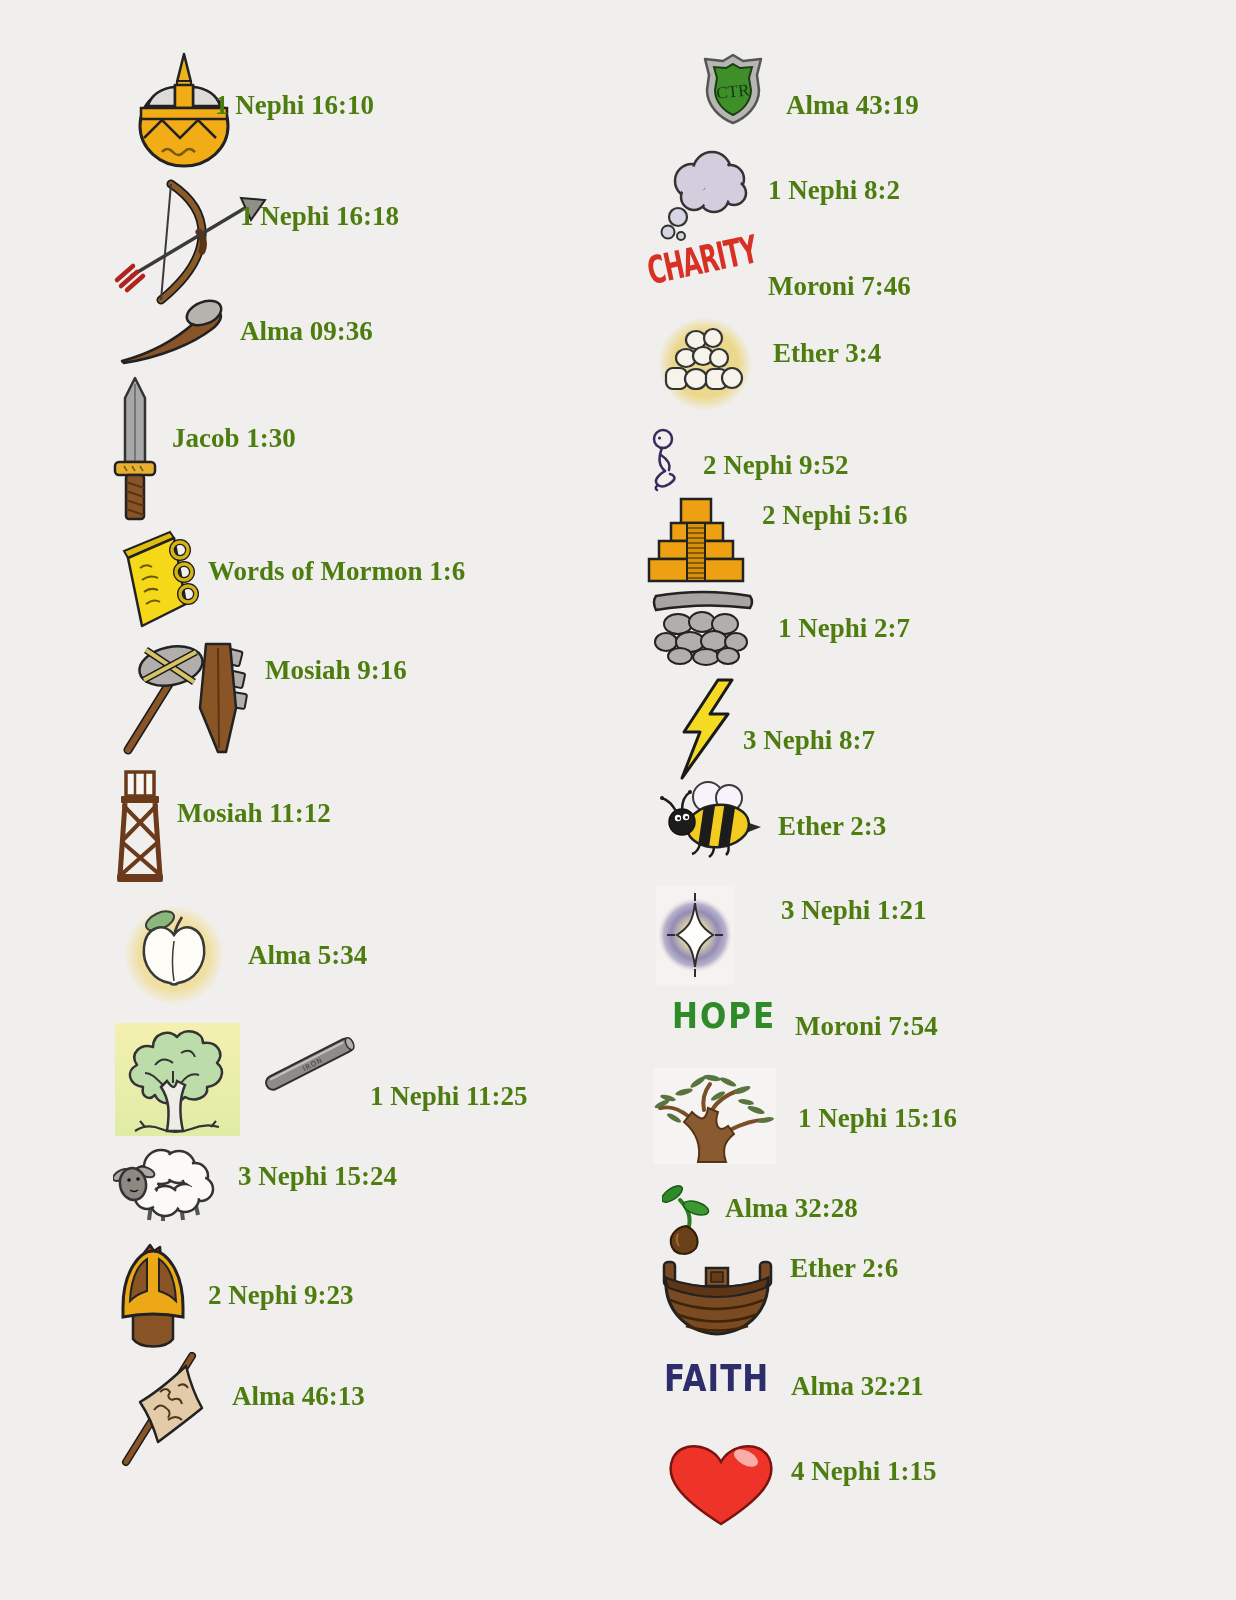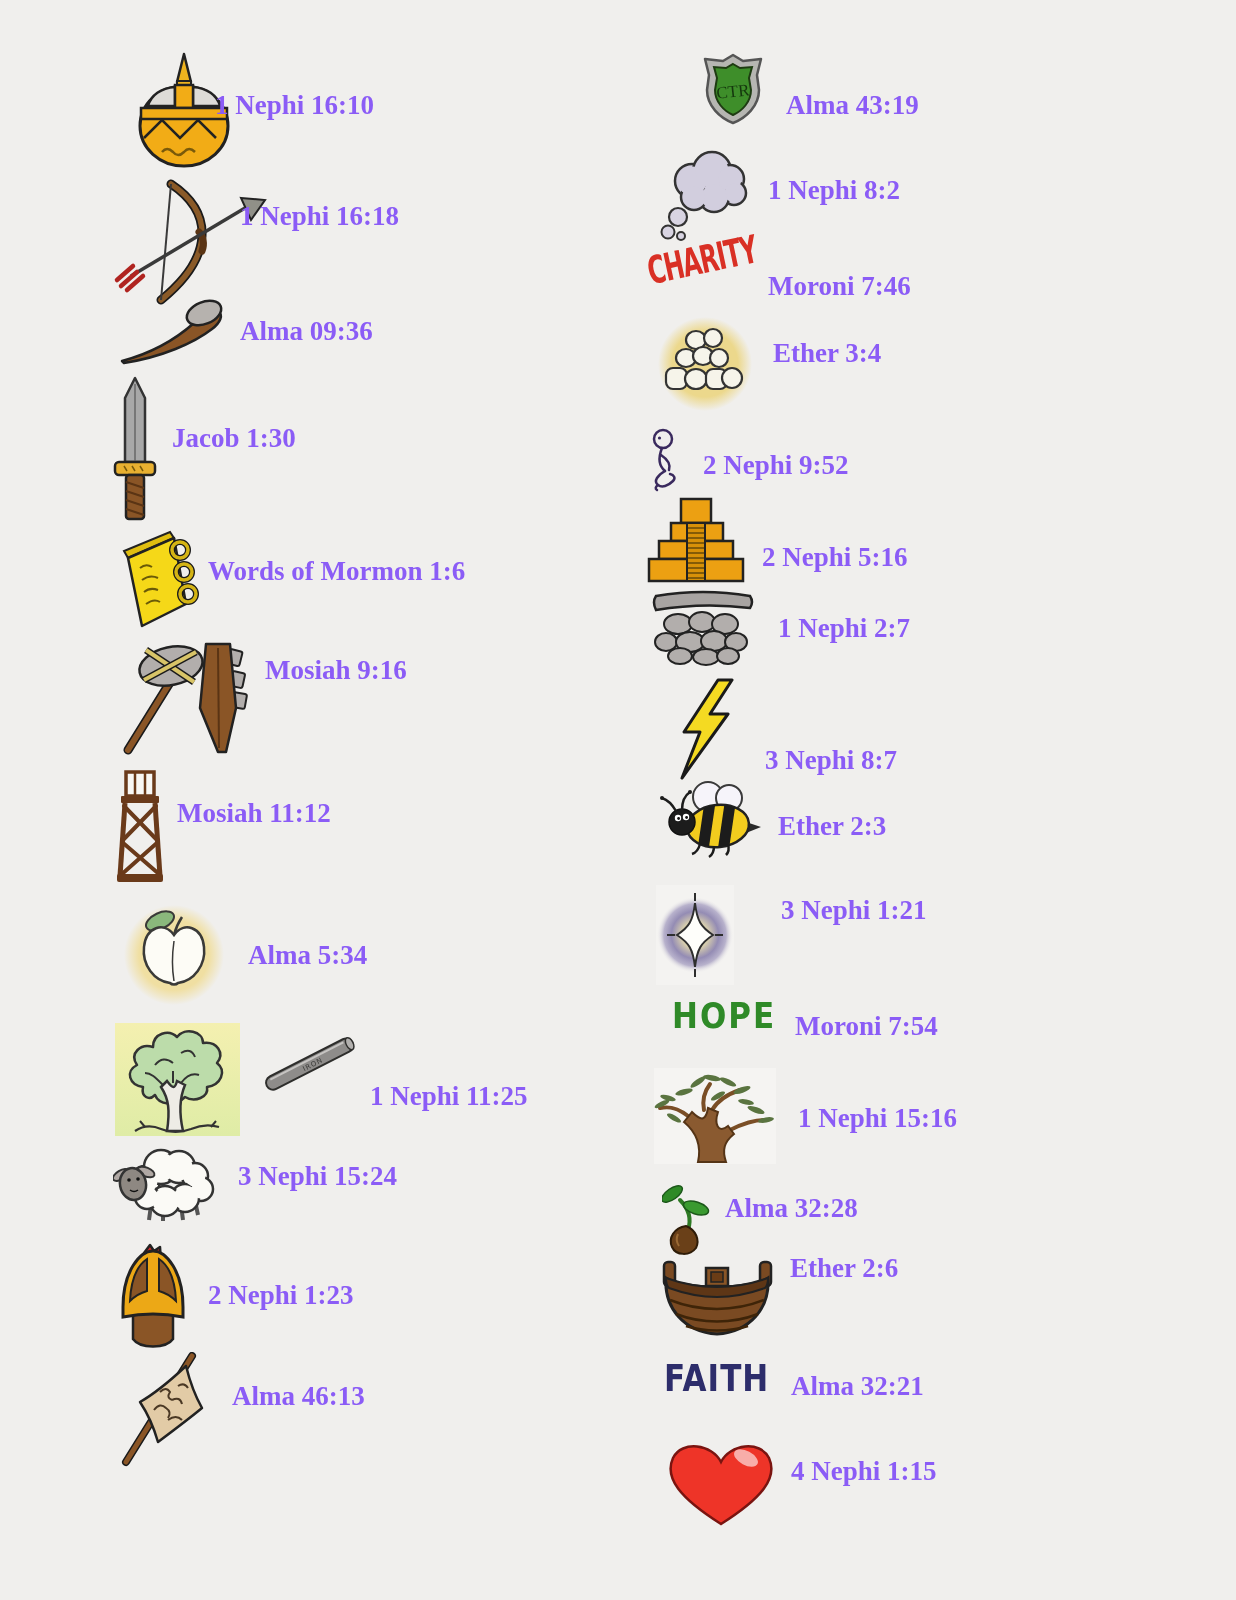--- a/index.html
+++ b/index.html
@@ -1,18 +1,18 @@
 <!DOCTYPE html>
 <html><head>
 <meta charset="utf-8">
 <style>
   html,body{margin:0;padding:0;background:#f0efed;}
   #canvas{position:relative;width:1236px;height:1600px;background:#f0efed;
           font-family:"Liberation Serif",serif;overflow:hidden;}
-  .ref{position:absolute;font-size:27px;font-weight:700;color:#8b5cf6;white-space:nowrap;}
+  .ref{position:absolute;font-size:27px;font-weight:700;color:#4d7c0f;white-space:nowrap;}
   .icon{position:absolute;line-height:0;}
   .wordart{position:absolute;font-family:"DejaVu Sans",sans-serif;font-weight:900;white-space:nowrap;}
   .charity{color:#d93025;font-size:24px;letter-spacing:-1px;transform:rotate(-12deg) scaleY(1.6);transform-origin:left center;}
   .hope{color:#2f8a28;font-size:31px;letter-spacing:2px;transform:scaleY(1.12);transform-origin:left center;}
   .faith{color:#2d2d6b;font-size:31px;letter-spacing:1px;transform:scaleY(1.18);transform-origin:left center;}
 </style>
 </head>
 <body>
 
 <div id="canvas">
@@ -201,21 +201,21 @@
 
     <div class="icon" style="left:118px;top:1243px;">
       <svg width="70" height="110" viewBox="0 0 70 110">
         <path d="M26,10 L32,2 L36,8 L42,4 L44,34 L28,34 Z" fill="#d42828" stroke="#222" stroke-width="2.5" stroke-linejoin="round"></path>
         <path d="M15,60 L55,60 L55,96 C48,106 22,106 15,96 Z" fill="#8a5526" stroke="#222" stroke-width="2.5"></path>
         <path d="M5,64 C5,28 22,8 35,8 C48,8 65,28 65,64 L65,74 C45,70 25,70 5,74 Z" fill="#eca816" stroke="#222" stroke-width="3"></path>
         <path d="M12,58 C13,36 20,22 29,16 L29,48 C22,50 16,54 12,58 Z" fill="#8a5526" stroke="#222" stroke-width="2"></path>
         <path d="M58,58 C57,36 50,22 41,16 L41,48 C48,50 54,54 58,58 Z" fill="#8a5526" stroke="#222" stroke-width="2"></path>
       </svg>
     </div>
-    <div class="ref" style="left:208px;top:1280px;">2 Nephi 1:23</div>
+    <div class="ref" style="left:208px;top:1280px;">2 Nephi 9:23</div>
 
     <div class="icon" style="left:116px;top:1352px;">
       <svg width="100" height="115" viewBox="0 0 100 115">
         <line x1="76" y1="4" x2="10" y2="110" stroke="#1a1a1a" stroke-width="8" stroke-linecap="round"></line>
         <line x1="76" y1="4" x2="10" y2="110" stroke="#8a5526" stroke-width="5" stroke-linecap="round"></line>
         <path d="M70,14 C55,28 38,42 24,50 C32,62 38,76 42,90 C58,78 74,66 86,56 C78,42 74,30 70,14 Z" fill="#e2cba6" stroke="#222" stroke-width="2.5" stroke-linejoin="round"></path>
         <path d="M44,40 q6,-6 10,0 q-4,6 2,8 M56,48 q8,-4 10,4 M38,58 q6,-8 12,-2 q6,4 2,10 M52,68 q8,-6 14,0 M62,34 q6,-4 10,2" fill="none" stroke="#4a3824" stroke-width="2"></path>
       </svg>
     </div>
     <div class="ref" style="left:232px;top:1381px;">Alma 46:13</div>
@@ -302,21 +302,21 @@
     <div class="icon" style="left:645px;top:495px;">
       <svg width="102" height="92" viewBox="0 0 102 92">
         <rect x="36" y="4" width="30" height="24" fill="#eca012" stroke="#222" stroke-width="2.5"></rect>
         <rect x="26" y="28" width="52" height="18" fill="#eca012" stroke="#222" stroke-width="2.5"></rect>
         <rect x="14" y="46" width="74" height="18" fill="#eca012" stroke="#222" stroke-width="2.5"></rect>
         <rect x="4" y="64" width="94" height="22" fill="#eca012" stroke="#222" stroke-width="2.5"></rect>
         <rect x="42" y="28" width="18" height="58" fill="#d89008" stroke="#222" stroke-width="2"></rect>
         <path d="M43,33 h16 M43,38 h16 M43,43 h16 M43,48 h16 M43,53 h16 M43,58 h16 M43,63 h16 M43,68 h16 M43,73 h16 M43,78 h16 M43,83 h16" stroke="#6a4a06" stroke-width="1.5"></path>
       </svg>
     </div>
-    <div class="ref" style="left:762px;top:542px;">2 Nephi 5:16</div>
+    <div class="ref" style="left:762px;top:500px;">2 Nephi 5:16</div>
 
     <div class="icon" style="left:650px;top:588px;">
       <svg width="106" height="78" viewBox="0 0 106 78">
         <path d="M6,8 Q53,0 100,8 Q104,14 100,20 Q53,14 6,22 Q2,14 6,8 Z" fill="#a8a4a2" stroke="#222" stroke-width="2.5"></path>
         <g fill="#b2aeac" stroke="#222" stroke-width="2">
           <ellipse cx="28" cy="36" rx="14" ry="10"></ellipse>
             <ellipse cx="52" cy="34" rx="13" ry="10"></ellipse>
             <ellipse cx="75" cy="36" rx="13" ry="10"></ellipse>
           <ellipse cx="16" cy="54" rx="11" ry="9"></ellipse>
             <ellipse cx="40" cy="54" rx="14" ry="10"></ellipse>
@@ -328,21 +328,21 @@
         </g>
       </svg>
     </div>
     <div class="ref" style="left:778px;top:613px;">1 Nephi 2:7</div>
 
     <div class="icon" style="left:676px;top:678px;">
       <svg width="64" height="104" viewBox="0 0 64 104">
         <path d="M42,2 L8,54 L24,54 L6,100 L52,36 L34,36 L56,2 Z" fill="#f4da22" stroke="#1a1a1a" stroke-width="3" stroke-linejoin="round"></path>
       </svg>
     </div>
-    <div class="ref" style="left:765px;top:725px;margin-top:20px;">3 Nephi 8:7</div>
+    <div class="ref" style="left:743px;top:725px;">3 Nephi 8:7</div>
 
     <div class="icon" style="left:656px;top:780px;">
       <svg width="108" height="80" viewBox="0 0 108 80">
         <defs>
           <clipPath id="beebody">
               <ellipse cx="62" cy="46" rx="31" ry="21" transform="rotate(-6 62 46)"></ellipse>
             </clipPath>
         </defs>
         <circle cx="52" cy="17" r="15" fill="#f6f4fa" stroke="#3a3a3a" stroke-width="2"></circle>
         <circle cx="73" cy="18" r="13" fill="#f6f4fa" stroke="#3a3a3a" stroke-width="2"></circle>

